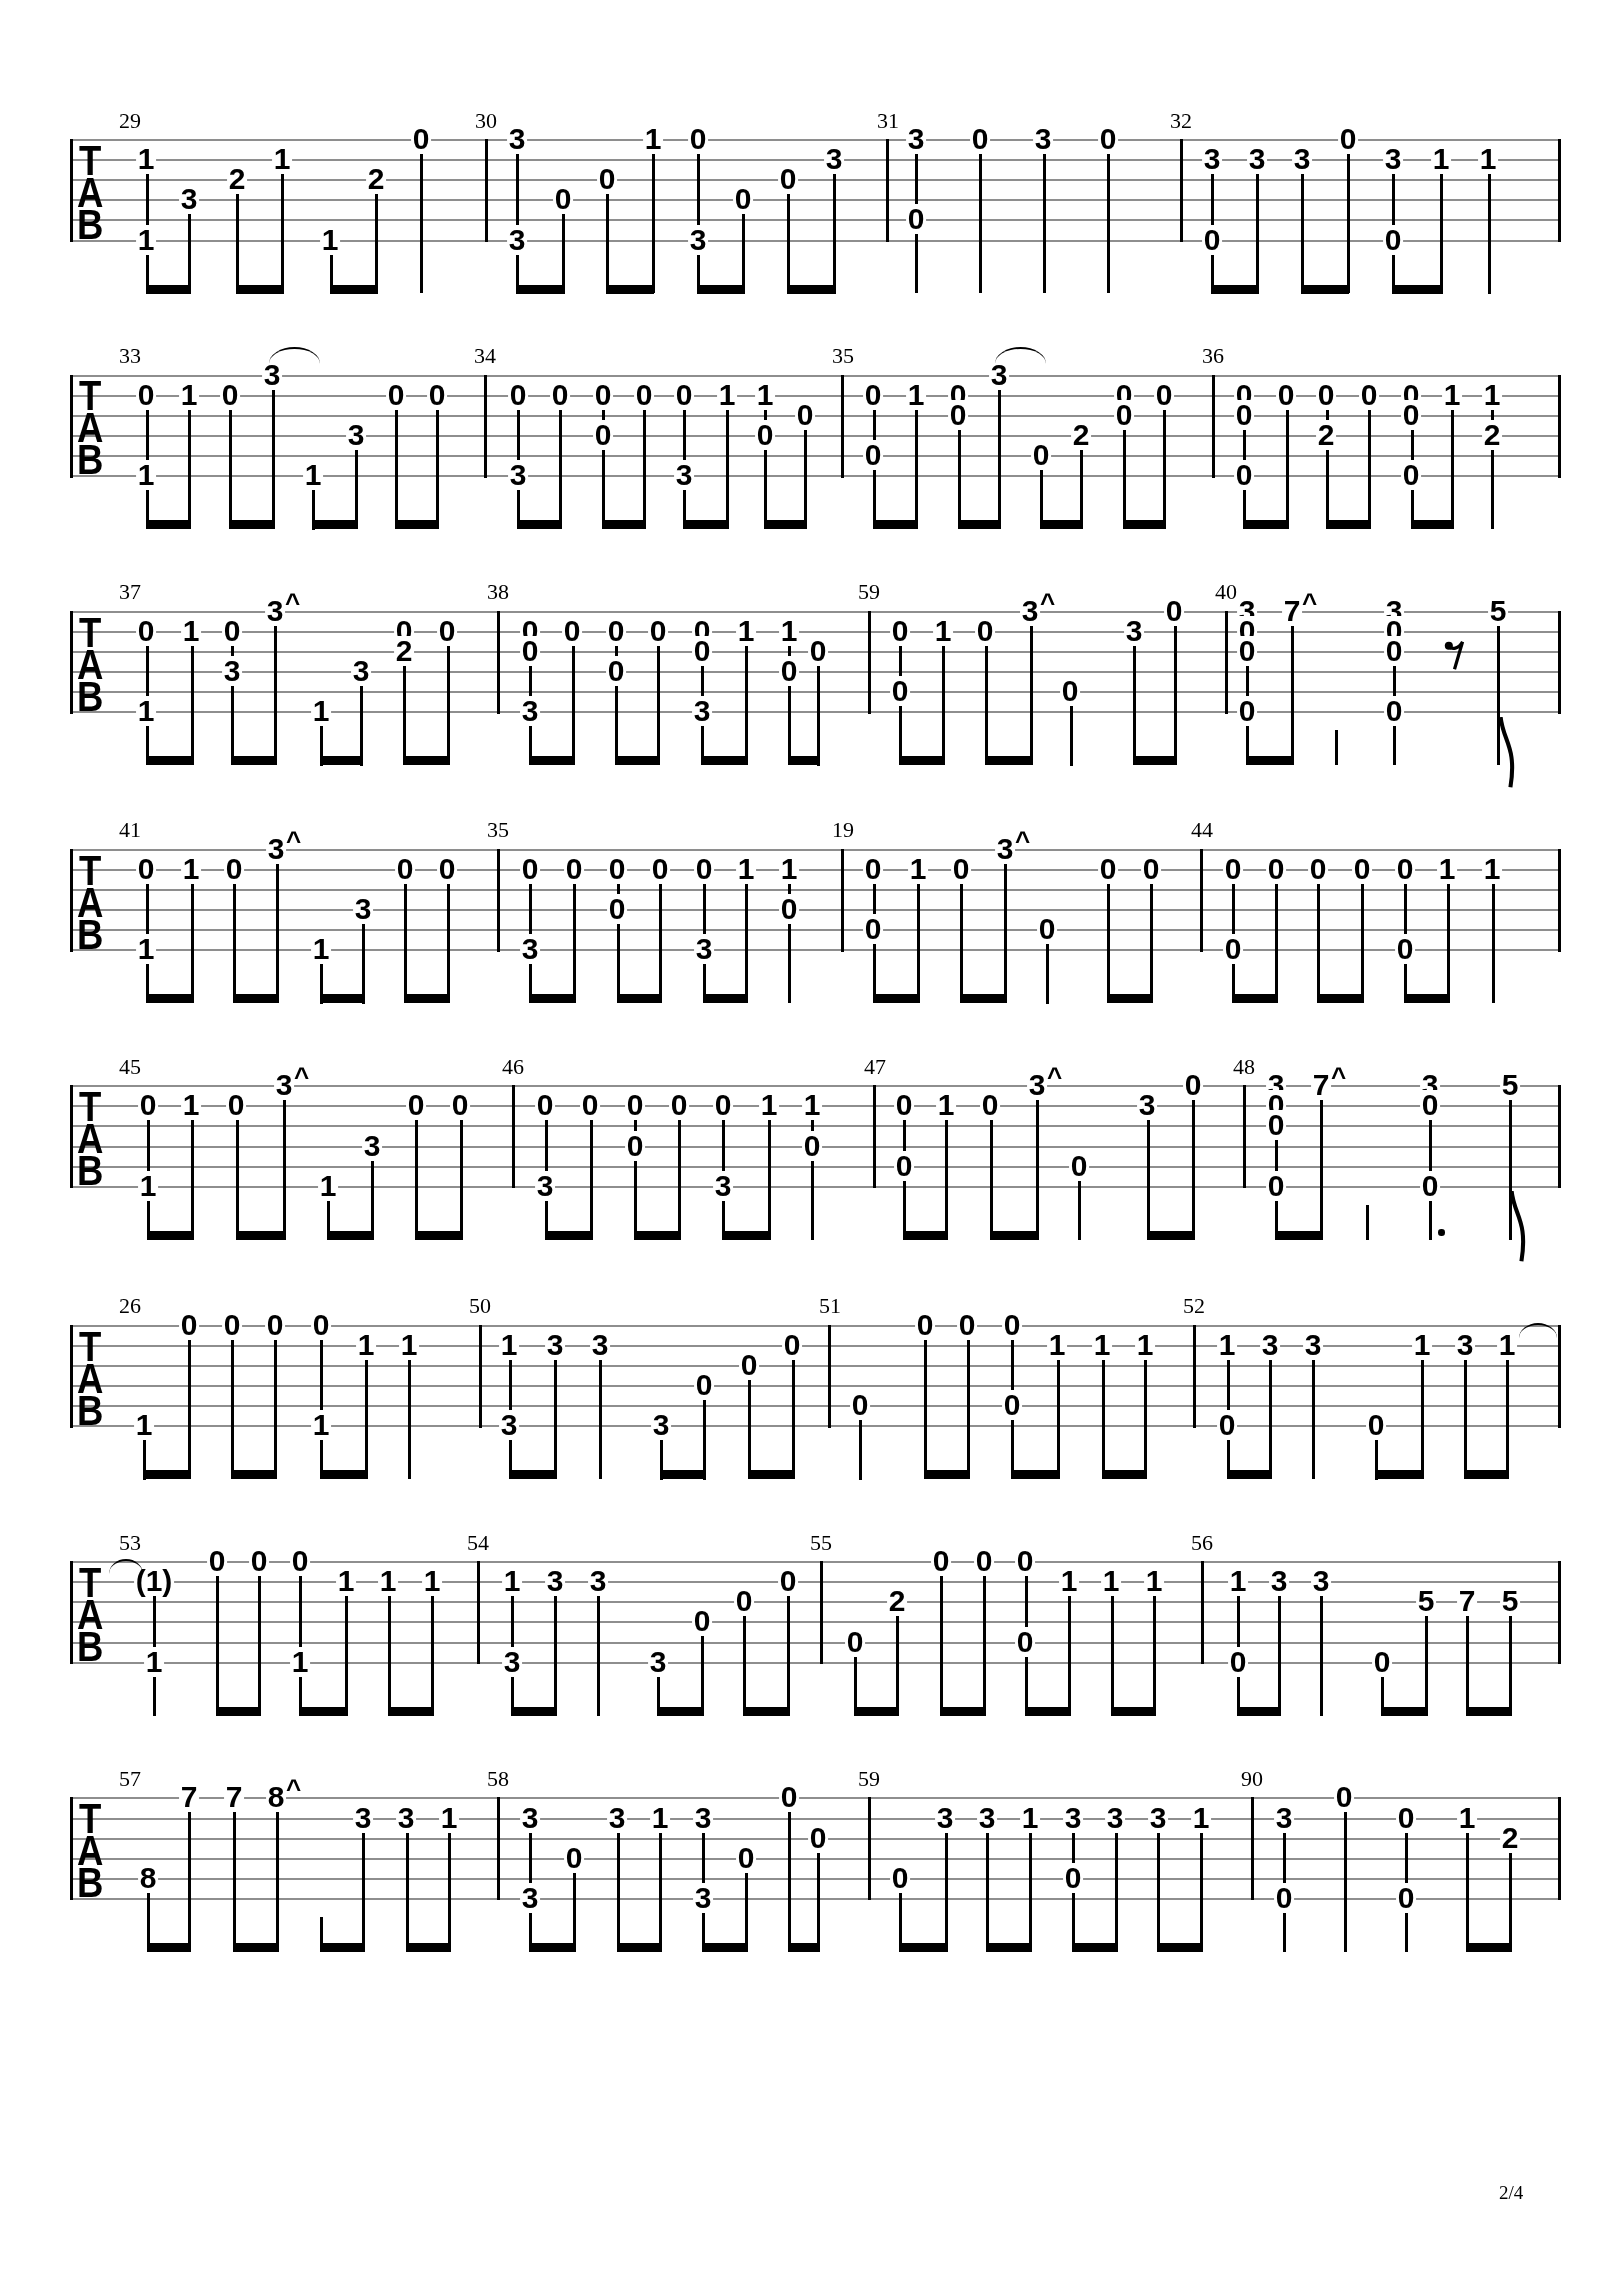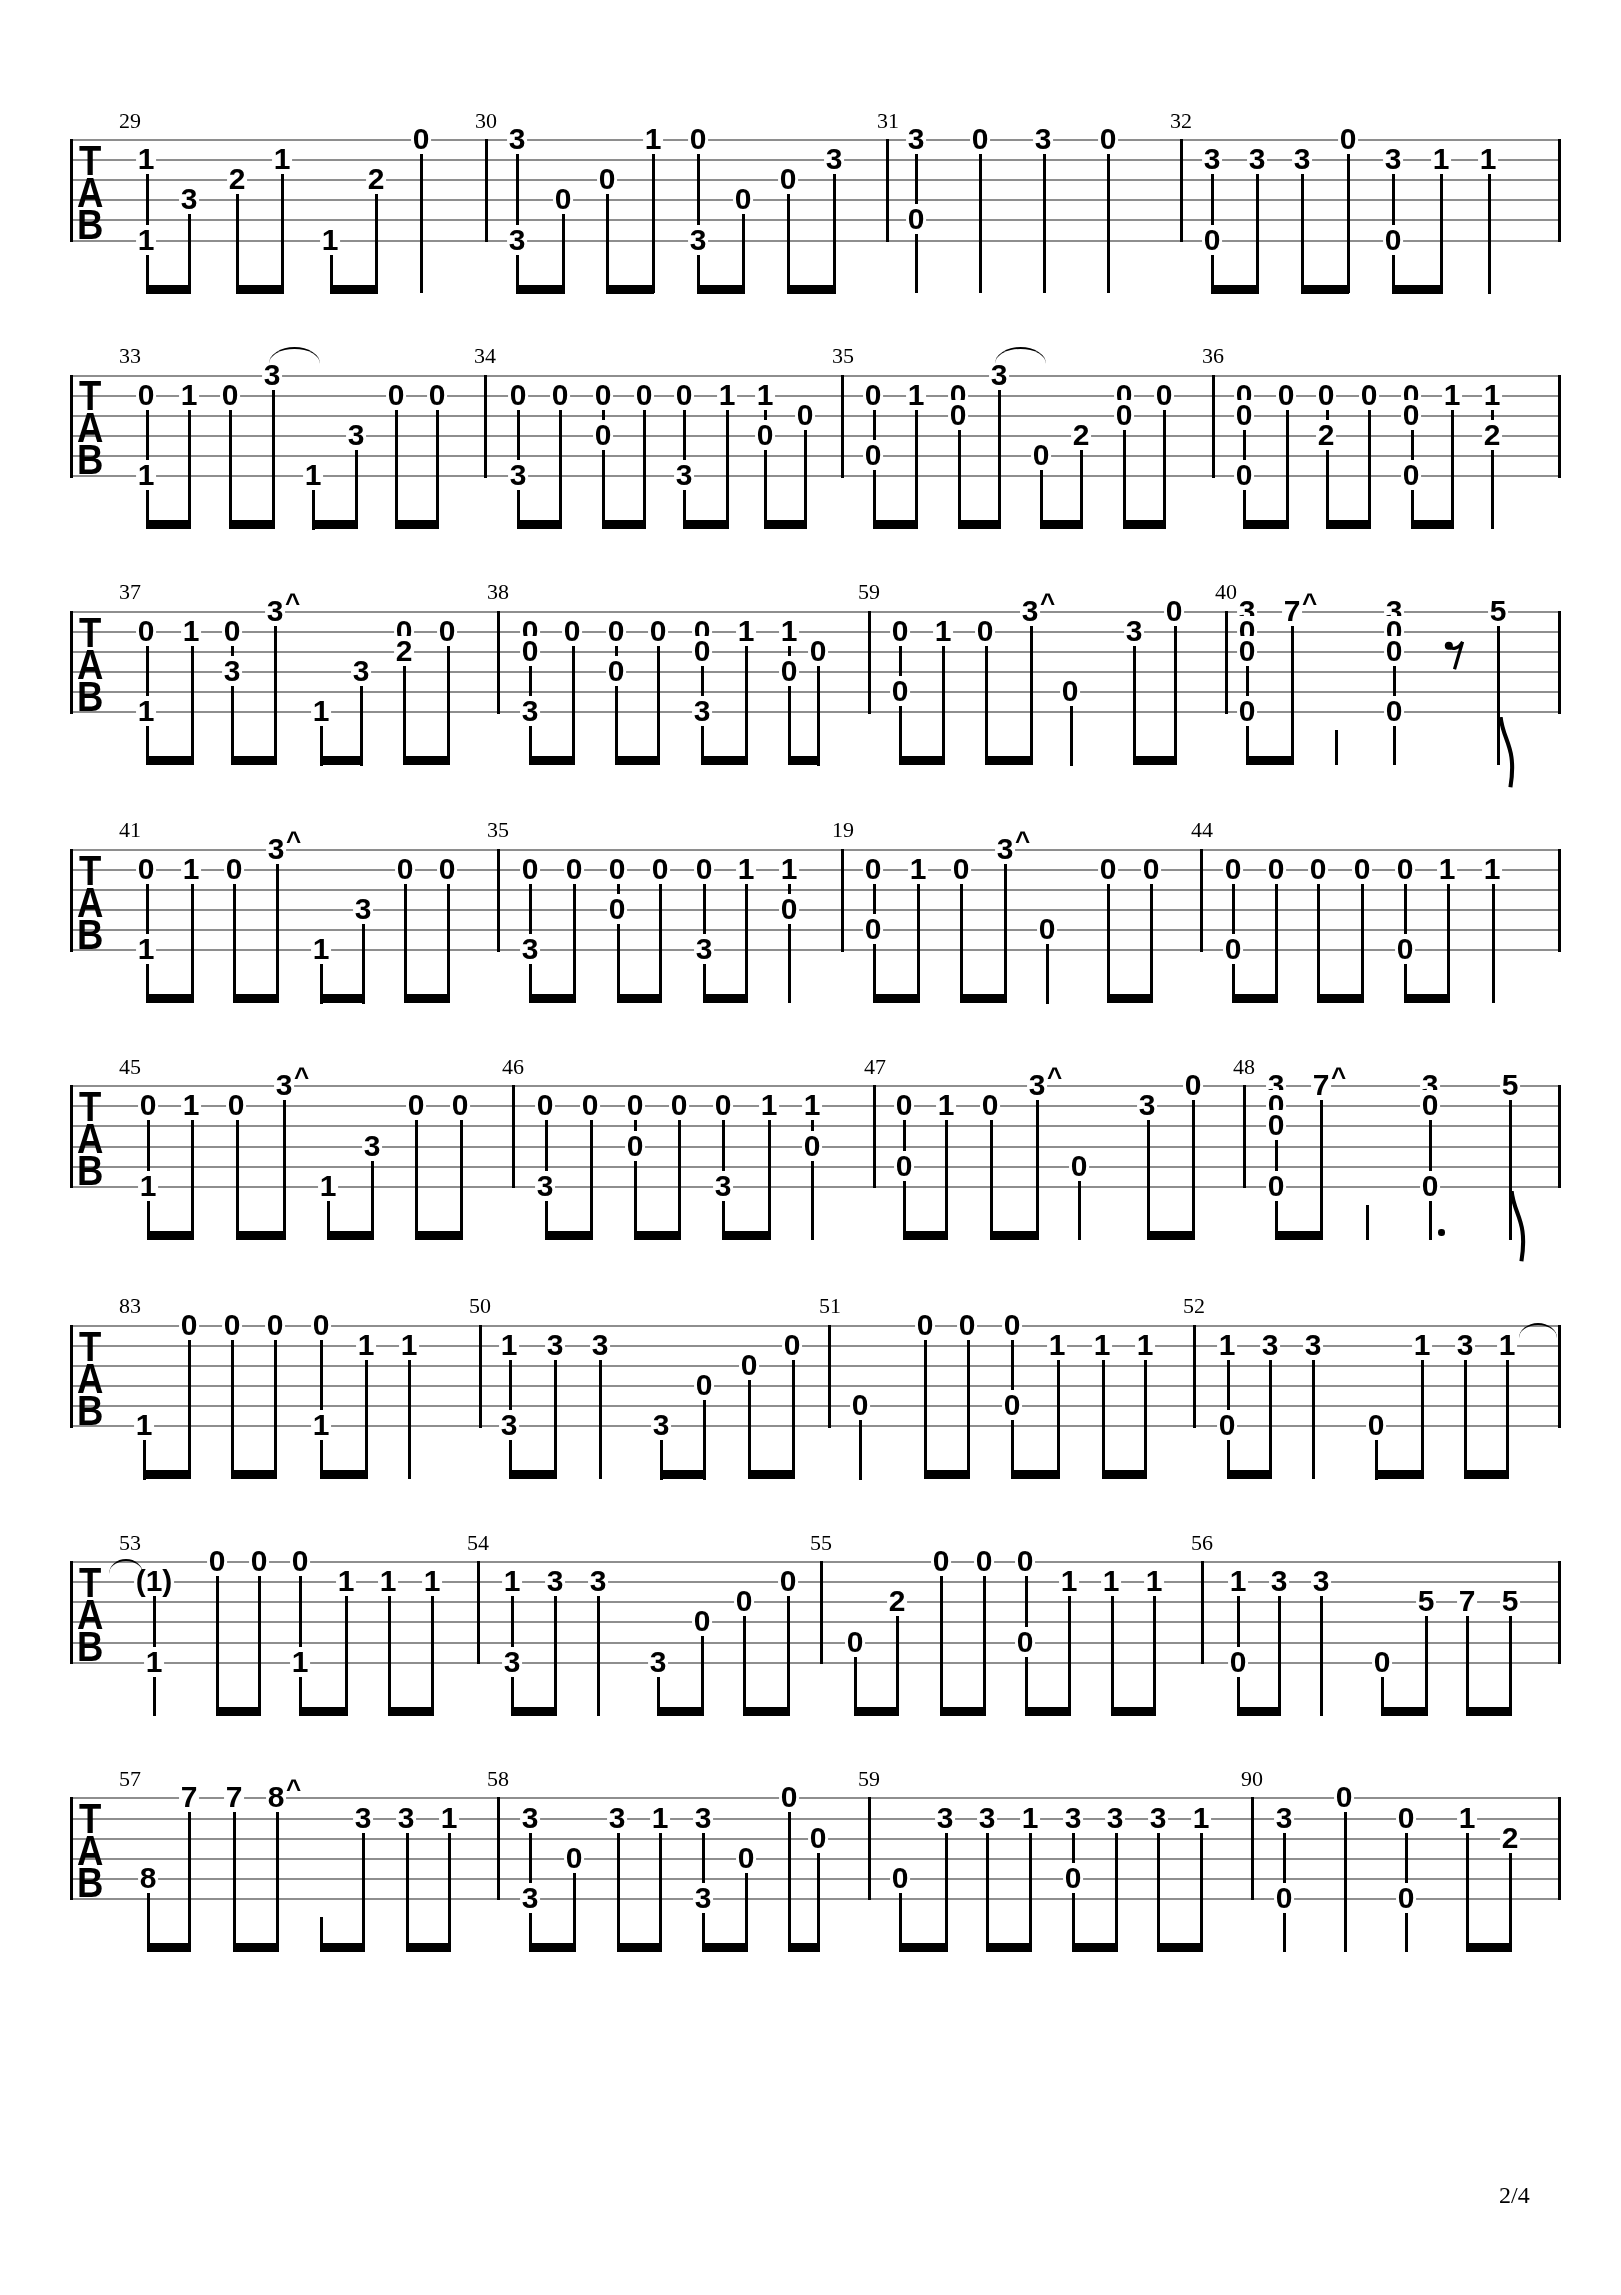--- a/index.html
+++ b/index.html
@@ -12,21 +12,21 @@
   .fret{position:absolute;transform:translate(-50%,-50%);background:#fff;padding:0 1.6px;
         font-size:30px;font-weight:700;line-height:1;color:#000;white-space:nowrap;}
   .mnum{position:absolute;font-family:"Liberation Serif",serif;font-size:22px;color:#000;line-height:1;}
   .clef{position:absolute;display:flex;flex-direction:column;align-items:center;
         font-weight:700;color:#000;transform:scaleX(0.85);transform-origin:left top;}
   .clef span{font-size:43px;line-height:32px;}
   .caret{position:absolute;font-size:26px;font-weight:700;color:#000;line-height:1;}
   .arc{position:absolute;border-top:2.5px solid #000;border-radius:50% 50% 0 0 / 100% 100% 0 0;}
   .dot{position:absolute;width:6.5px;height:6.5px;border-radius:50%;background:#000;}
   .glyph{position:absolute;}
-  .pagenum{position:absolute;font-family:"Liberation Serif",serif;font-size:24px;color:#000;}
+  .pagenum{position:absolute;font-family:"Liberation Serif",serif;font-size:19px;color:#000;}
 </style>
 </head>
 <body>
 
 <div class="page">
   <div id="score">
       <div class="sline" style="left: 70px; top: 139px; width: 1488px; background: rgb(142, 142, 142);"></div>
       <div class="sline" style="left: 70px; top: 159px; width: 1488px; background: rgb(142, 142, 142);"></div>
       <div class="sline" style="left: 70px; top: 179px; width: 1488px; background: rgb(142, 142, 142);"></div>
       <div class="sline" style="left: 70px; top: 199px; width: 1488px; background: rgb(142, 142, 142);"></div>
@@ -552,21 +552,21 @@
       <div class="bar" style="left: 70px; top: 1325px; height: 103px;"></div>
       <div class="bar" style="left: 479px; top: 1325px; height: 103px;"></div>
       <div class="bar" style="left: 828px; top: 1325px; height: 103px;"></div>
       <div class="bar" style="left: 1193px; top: 1325px; height: 103px;"></div>
       <div class="bar" style="left: 1558px; top: 1325px; height: 103px;"></div>
       <div class="clef" style="left: 77px; top: 1330px;">
         <span>T</span>
         <span>A</span>
         <span>B</span>
       </div>
-      <div class="mnum" style="left: 119px; top: 1295px;">83</div>
+      <div class="mnum" style="left: 119px; top: 1295px;">26</div>
       <div class="stem" style="left: 143px; top: 1437px; height: 43px;"></div>
       <div class="fret" style="left: 144px; top: 1425px;">1</div>
       <div class="stem" style="left: 188px; top: 1336px; height: 143px;"></div>
       <div class="fret" style="left: 189px; top: 1325px;">0</div>
       <div class="stem" style="left: 231px; top: 1336px; height: 143px;"></div>
       <div class="fret" style="left: 232px; top: 1325px;">0</div>
       <div class="stem" style="left: 274px; top: 1336px; height: 143px;"></div>
       <div class="fret" style="left: 275px; top: 1325px;">0</div>
       <div class="stem" style="left: 320px; top: 1336px; height: 143px;"></div>
       <div class="fret" style="left: 321px; top: 1325px;">0</div>

